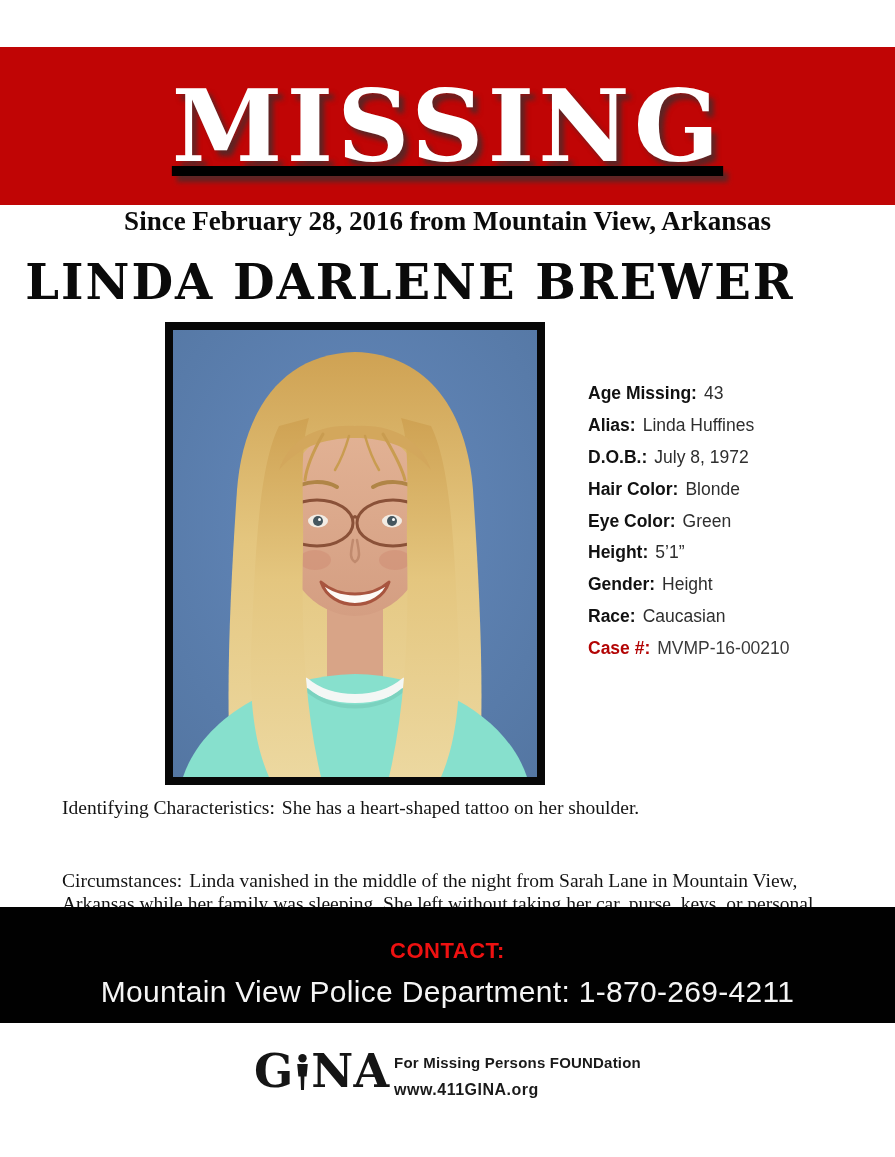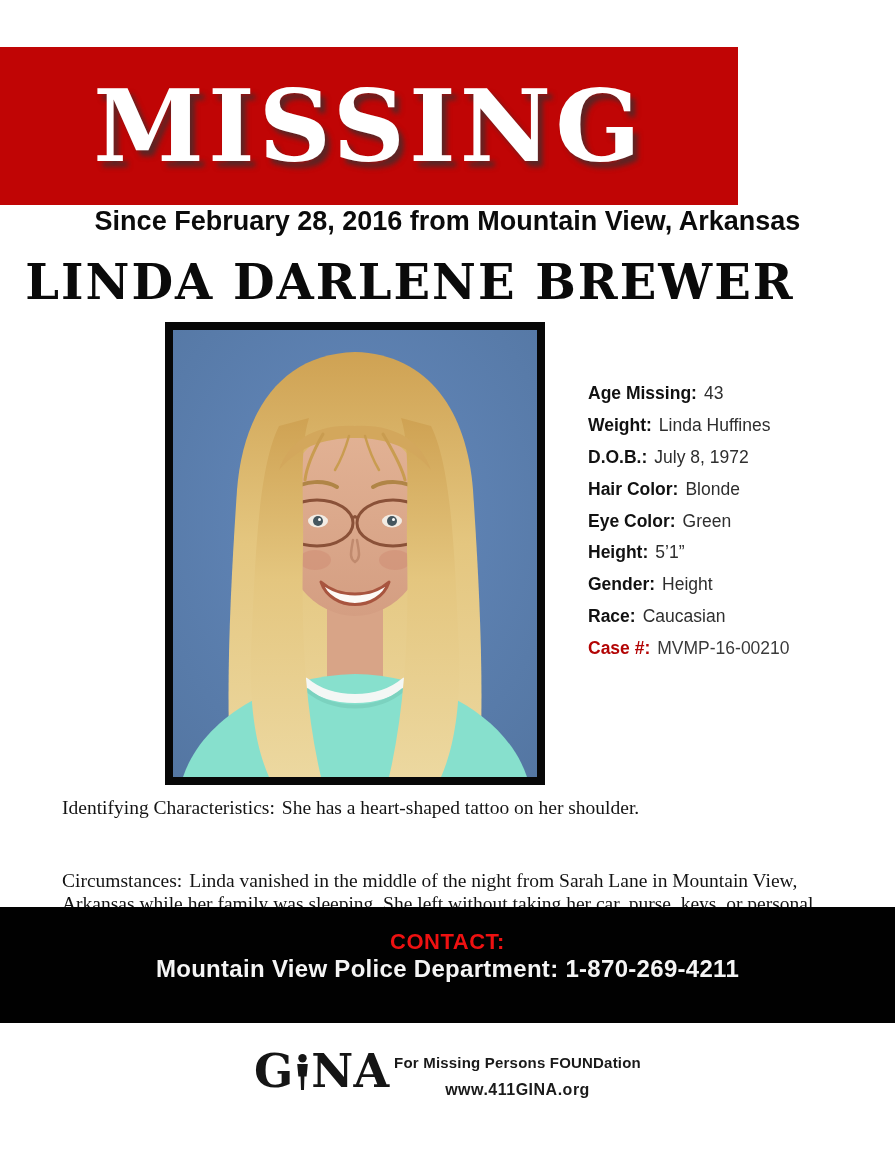--- a/index.html
+++ b/index.html
@@ -4,34 +4,34 @@
 <style>
   * { margin:0; padding:0; box-sizing:border-box; }
   body { background:#ffffff; font-family:"Liberation Sans", sans-serif; }
   .poster {
     position:relative; width:895px; height:1157px; background:#ffffff;
     overflow:hidden; margin:0 auto;
   }
 
   
   .banner {
-    position:absolute; top:47px; left:0; width:738px; height:158px;
-    background:#c00505; display:flex; align-items:center; justify-content:center;
+    position:absolute; top:47px; left:0; width:895px; height:158px;
+    background:#c00505; display:flex; align-items:center; justify-content:center;text-decoration:underline;
   }
   .missing-title {
     font-family:"DejaVu Serif", serif; font-weight:bold;
     font-size:100px; line-height:1; color:#ffffff; letter-spacing:4px;
     text-shadow:5px 6px 5px rgba(50,50,50,0.7);
     white-space:nowrap;
   }
 
   
   .subtitle {
     position:absolute; top:206px; left:0; width:895px; text-align:center;
-    font-family:Liberation Sans, sans-serif; font-weight:bold; font-size:27px;
+    font-family:Liberation Serif, serif; font-weight:bold; font-size:27px;
     color:#0b0b0b; white-space:nowrap;
   }
   .name-title {
     position:absolute; top:254px; left:0; width:820px; text-align:center;
     font-family:"DejaVu Serif", serif; font-weight:bold; font-size:48px;
     letter-spacing:2px; color:#0a0a0a; white-space:nowrap;
   }
 
   
   .photo-frame {
@@ -61,39 +61,39 @@
   .circ-para { top:870px; }
   .para-label { font-weight:normal; }
   .para-text { margin-left:7px; }
 
   
   .contact-bar {
     position:absolute; top:907px; left:0; width:895px; height:116px;
     background:#010101; text-align:center;
   }
   .contact-heading {
-    padding-top:22px; font-weight:bold; font-size:22px; color:#ee1111;
+    padding-top:31px; font-weight:bold; font-size:22px; color:#ee1111;
     letter-spacing:0.5px;
   }
   .contact-phone {
-    font-weight:bold; font-size:24px; color:#f5f5f5;
+    margin-top:11px; font-weight:normal; font-size:30px; color:#f5f5f5;
     letter-spacing:0.3px;
   }
 
   
   .footer-logo {
     position:absolute; top:1048px; left:0; width:895px;
     display:flex; justify-content:center; align-items:flex-start;
   }
   .gina-brand {
     font-family:"DejaVu Serif", serif; font-weight:bold; font-size:46px;
     line-height:46px; color:#151515; display:flex; align-items:flex-end;
   }
   .gina-person-icon { margin:0 1px 4px 2px; }
-  .logo-right { margin-left:5px; padding-top:6px; text-align:center; }
+  .logo-right { margin-left:5px; padding-top:6px; text-align:left; }
   .logo-tagline {
     font-weight:bold; font-size:15px; color:#1a1a1a; letter-spacing:0.2px;
     white-space:nowrap;
   }
   .logo-website {
     margin-top:10px; font-weight:bold; font-size:16px; color:#1a1a1a;
     letter-spacing:0.5px;
   }
 </style>
 </head>
@@ -176,21 +176,21 @@
       <path d="M176,106 C172,120 168,130 162,140" fill="none" stroke="#c99c50" stroke-width="2.5" stroke-linecap="round"></path>
       <path d="M192,106 C196,120 200,130 206,140" fill="none" stroke="#c99c50" stroke-width="2.5" stroke-linecap="round"></path>
     </svg>
   </div>
 
   <div class="details">
     <div class="detail-row">
       <span class="detail-label">Age Missing:</span><span class="detail-value">43</span>
     </div>
     <div class="detail-row">
-      <span class="detail-label">Weight:</span><span class="detail-value">Linda Huffines</span>
+      <span class="detail-label">Alias:</span><span class="detail-value">Linda Huffines</span>
     </div>
     <div class="detail-row">
       <span class="detail-label">D.O.B.:</span><span class="detail-value">July 8, 1972</span>
     </div>
     <div class="detail-row">
       <span class="detail-label">Hair Color:</span><span class="detail-value">Blonde</span>
     </div>
     <div class="detail-row">
       <span class="detail-label">Eye Color:</span><span class="detail-value">Green</span>
     </div>

